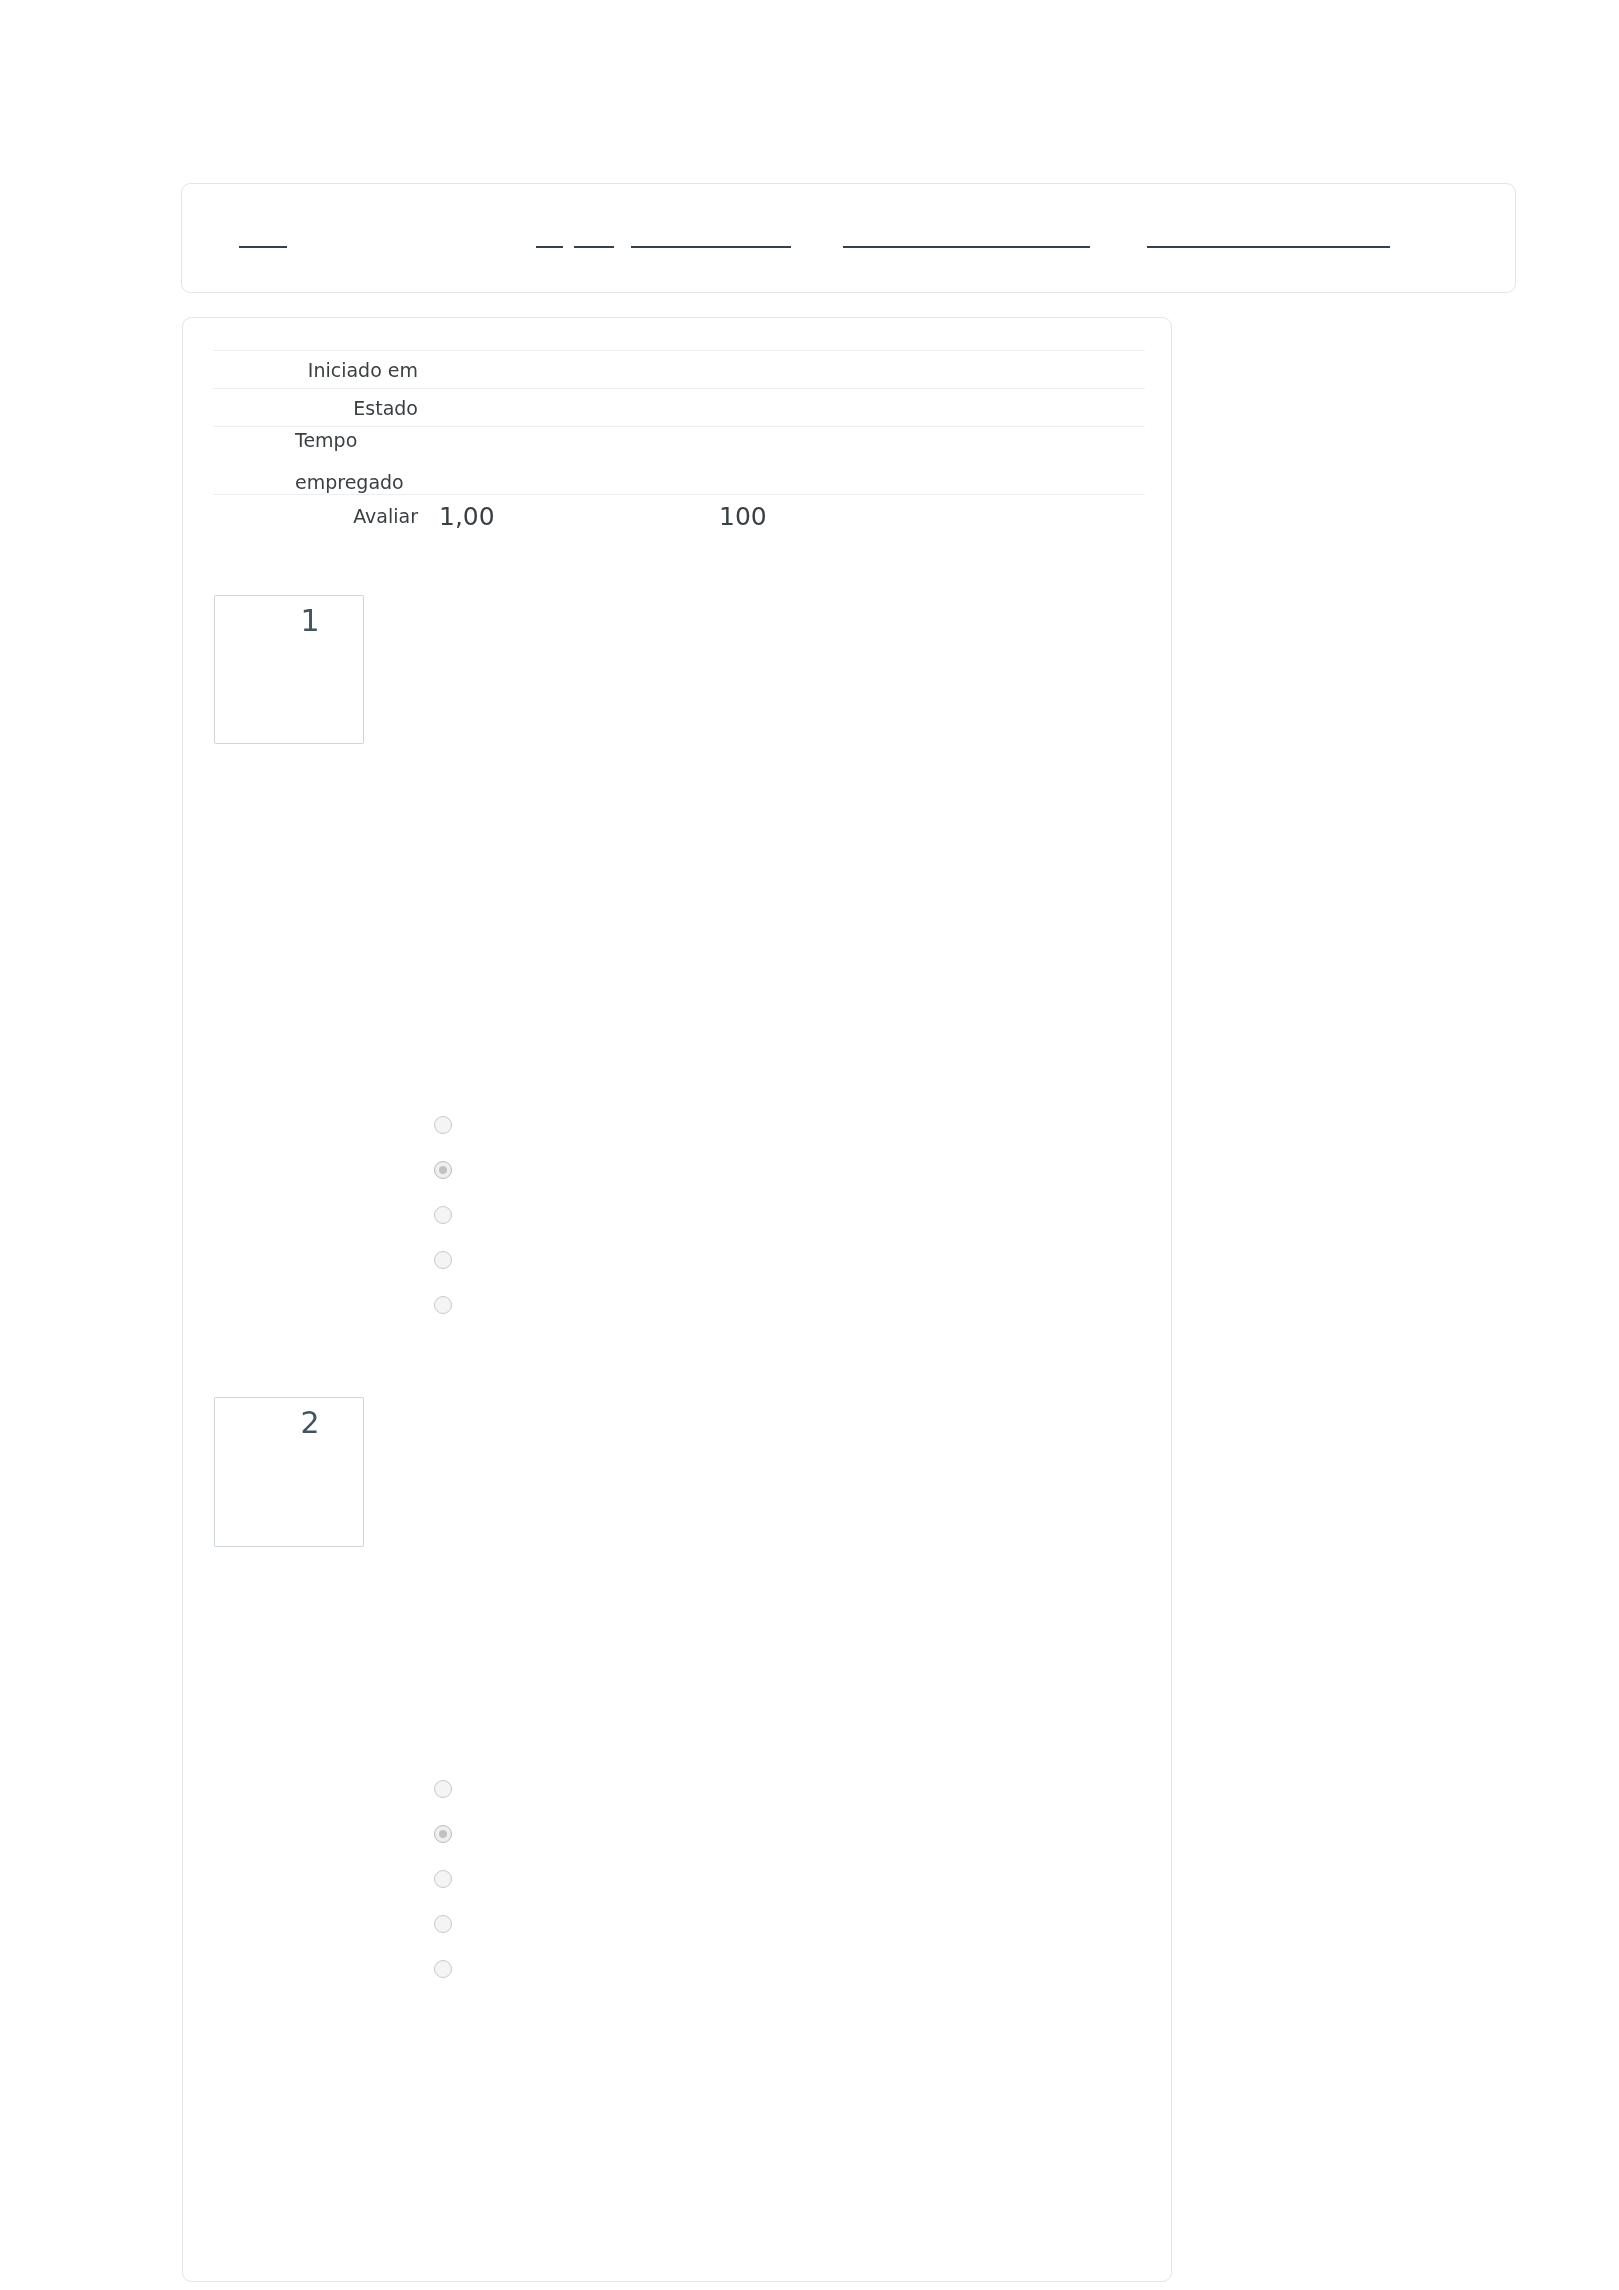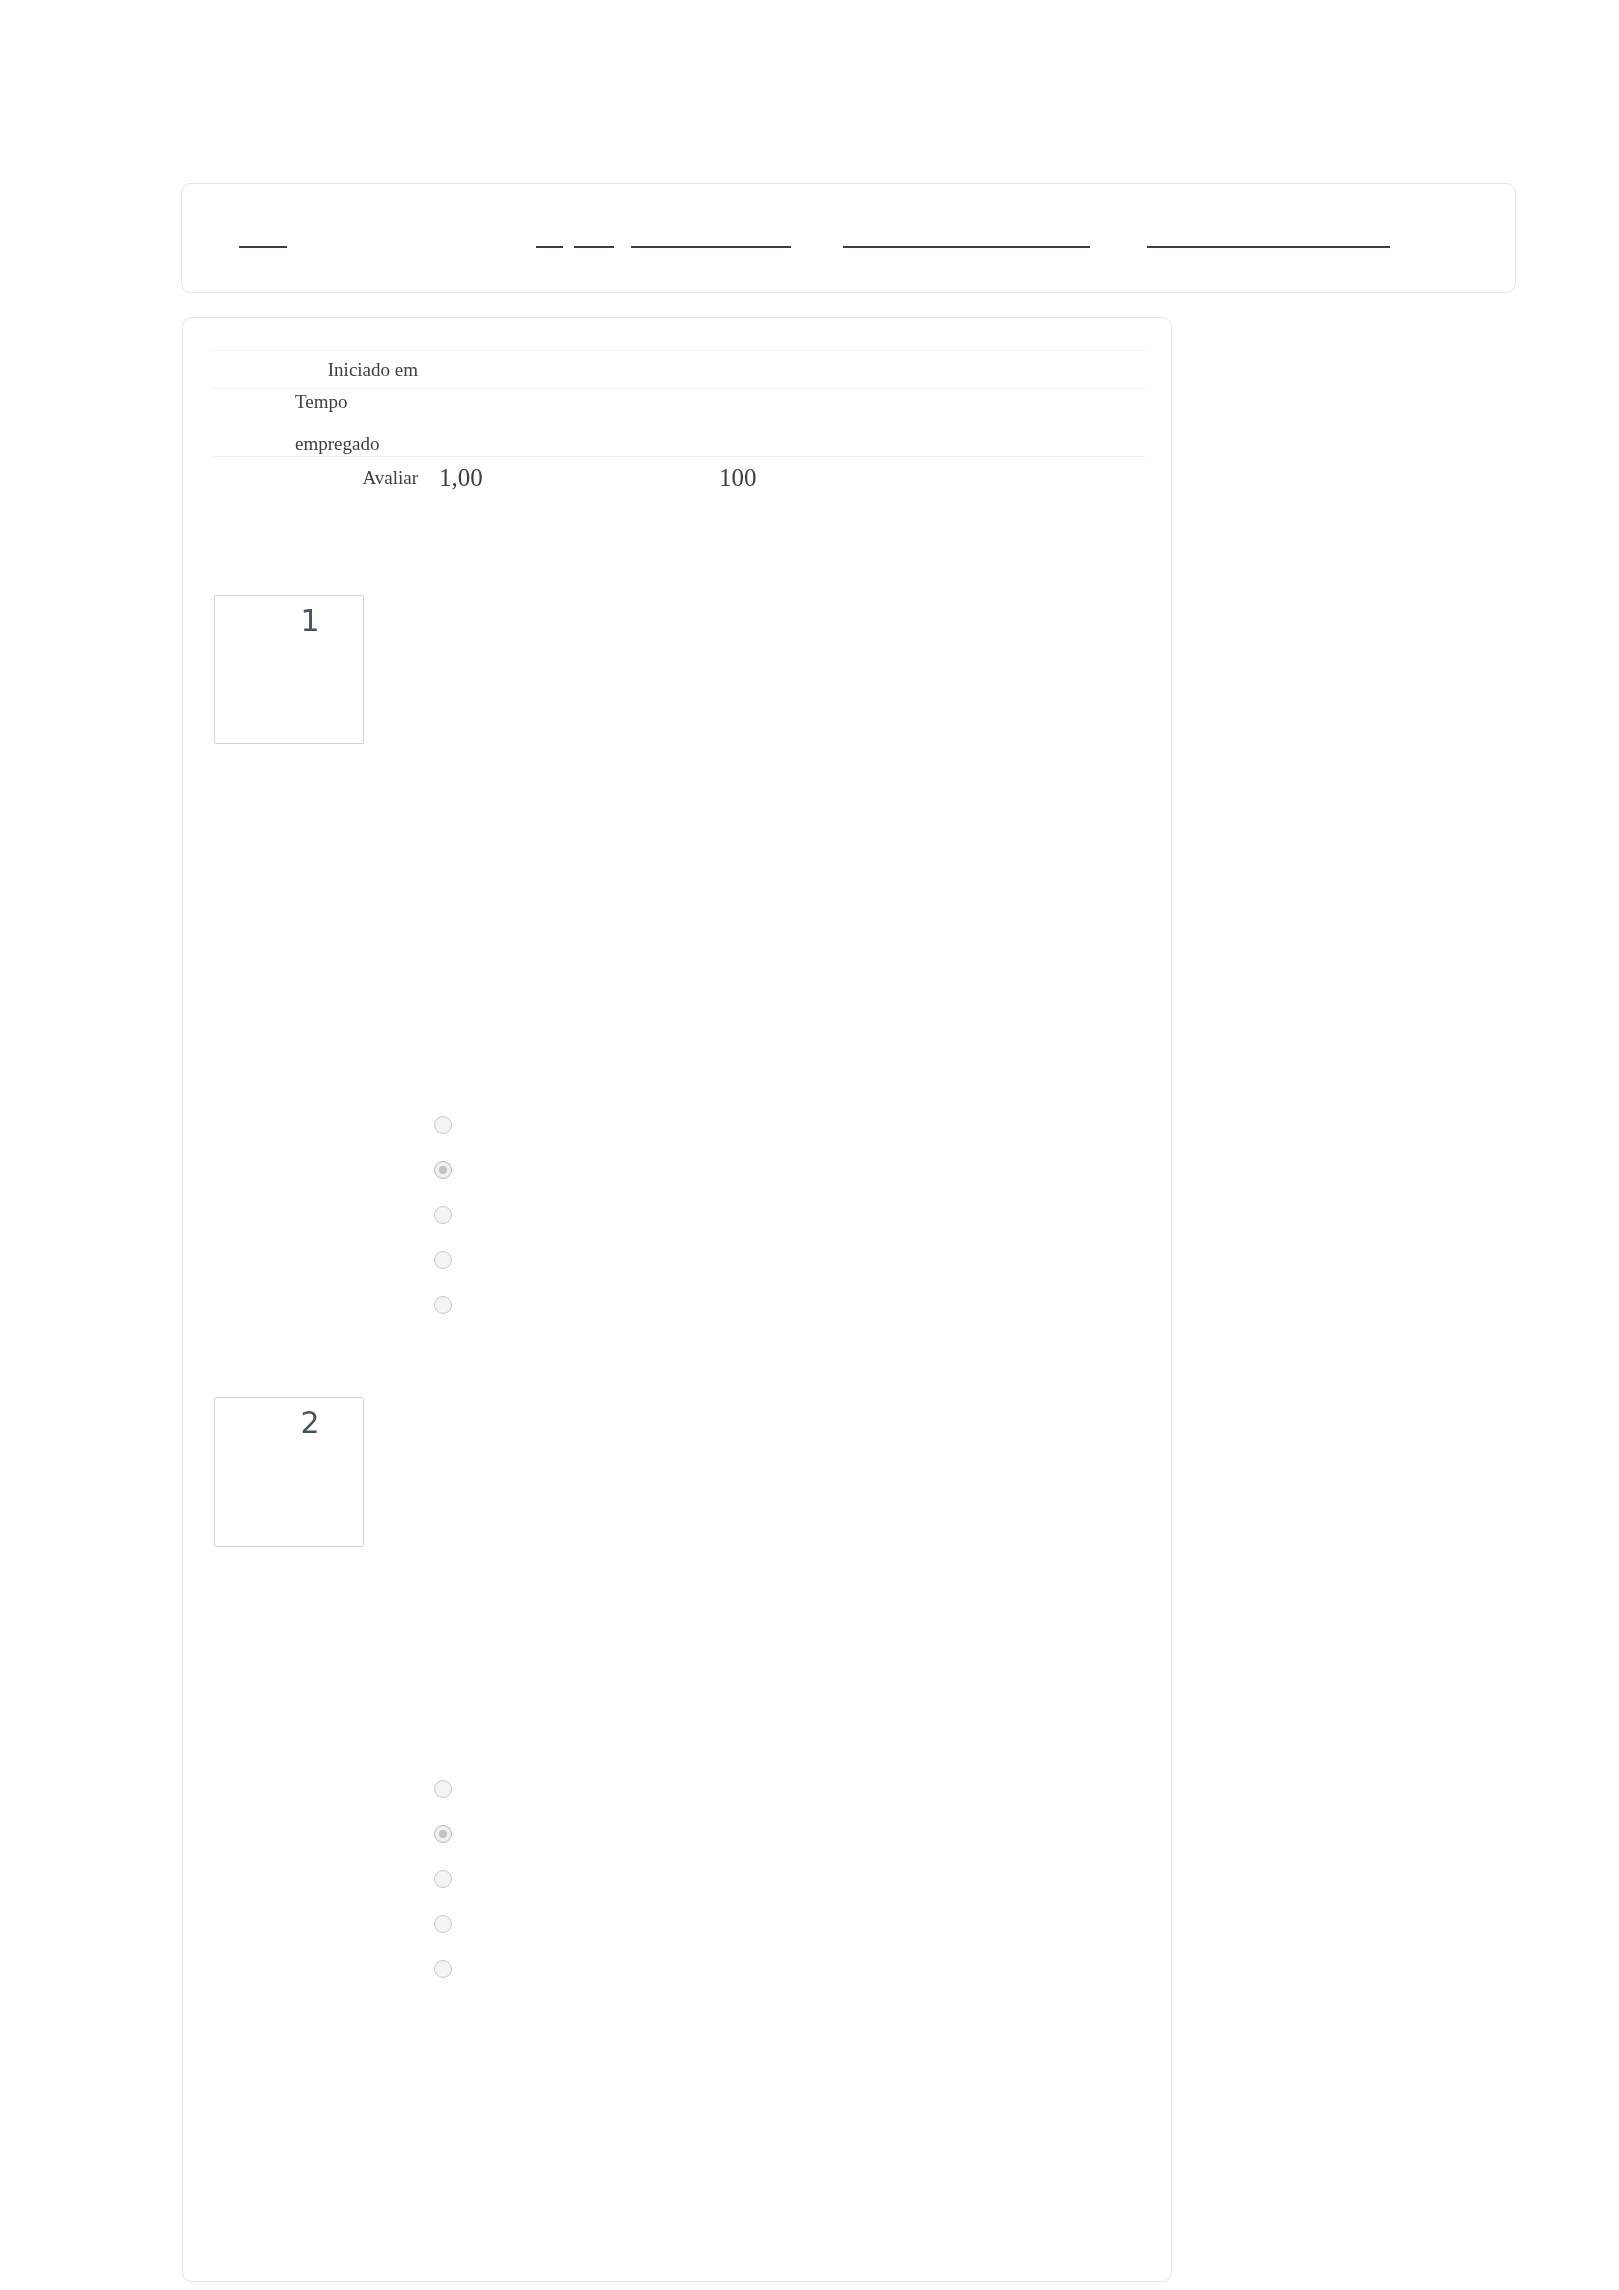--- a/index.html
+++ b/index.html
@@ -9,21 +9,21 @@
   .top-card{left:181px;top:183px;width:1335px;height:110px;}
   .main-card{left:182px;top:317px;width:990px;height:1965px;}
   .lnk{position:absolute;top:62px;height:0;border-bottom:2.4px solid #31414d;display:block;cursor:pointer;}
   .l1{left:57px;width:48px;}
   .l2{left:354px;width:27px;}
   .l3{left:392px;width:40px;}
   .l4{left:449px;width:160px;}
   .l5{left:661px;width:247px;}
   .l6{left:965px;width:243px;}
   .summary{position:absolute;left:30px;top:32px;width:932px;}
-  .srow{display:flex;align-items:center;border-top:1px solid #edeff2;font-family:Liberation Serif, serif;}
+  .srow{display:flex;align-items:center;border-top:1px solid #edeff2;}
   .r1,.r2{height:37px;}
   .r3{height:39px;}
   .r4{height:67px;}
   .r5{height:42px;align-items:center;}
   .slabel{width:205px;text-align:right;font-size:19px;color:#3a3f42;flex:none;}
   .r4 .slabel span{display:inline-block;max-width:123px;line-height:42px;text-align:left;}
   .svalue{flex:1;padding-left:21px;position:relative;display:flex;align-items:center;font-size:25px;color:#3a3f42;}
   .v2{position:absolute;left:301px;}
   .qinfo{position:absolute;left:31px;width:150px;background:#ffffff;border:1px solid #cdd4da;border-radius:1.9px;box-sizing:border-box;}
   .qinfo1{top:277px;height:149px;}
@@ -51,20 +51,26 @@
       <a class="lnk l5"></a>
       <a class="lnk l6"></a>
     </nav>
   </header>
 
   <main class="card main-card">
 
     <div class="summary">
       <div class="srow r1">
         <div class="slabel"><span>Iniciado em</span></div>
+        <div class="svalue">
+            <span></span>
+          </div>
+      </div>
+      <div class="srow r2">
+        <div class="slabel"><span>Estado</span></div>
         <div class="svalue">
             <span></span>
           </div>
       </div>
       <div class="srow r4">
         <div class="slabel"><span>Tempo empregado</span></div>
         <div class="svalue">
             <span></span>
           </div>
       </div>

